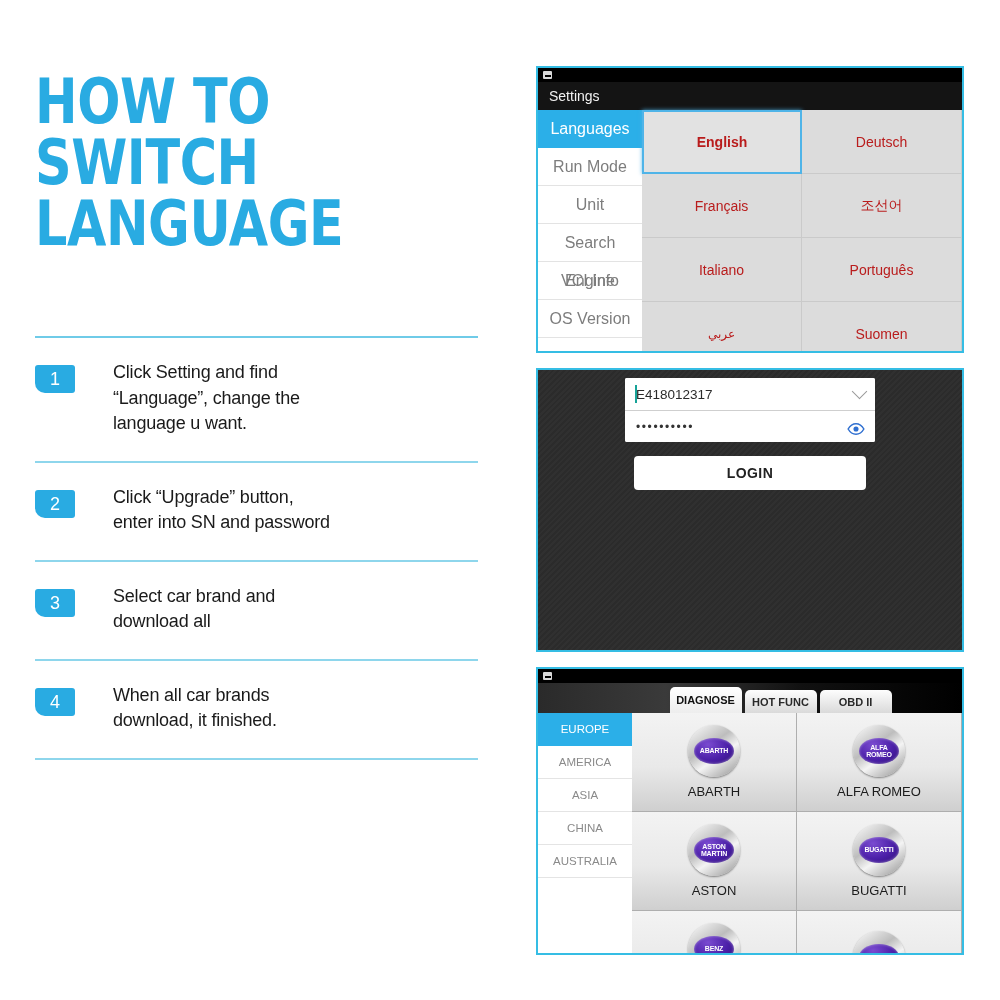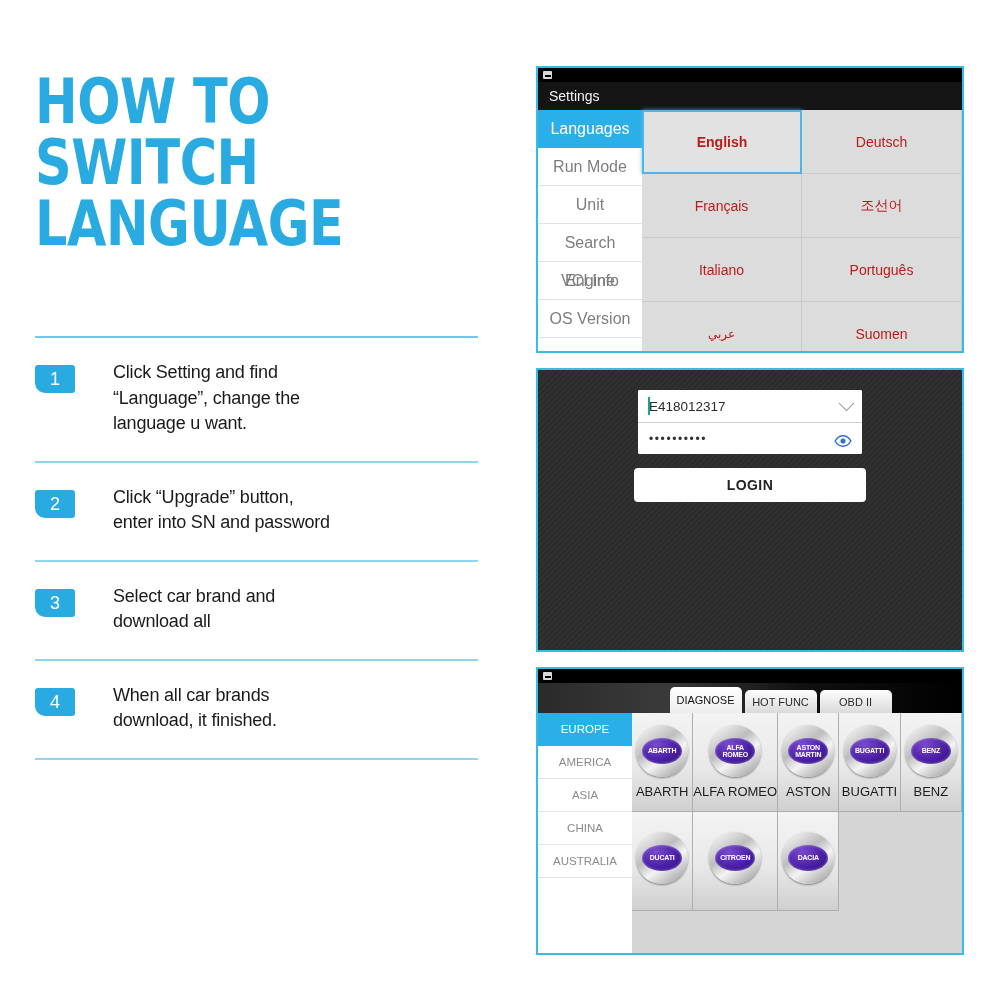--- a/index.html
+++ b/index.html
@@ -119,21 +119,21 @@
     background:
       repeating-linear-gradient(135deg, rgba(255,255,255,.022) 0 2px, rgba(0,0,0,0) 2px 4px),
       #2b2b2b;
     display: flex; flex-direction: column; align-items: center;
   }
   .appstore-title {
     color: #7B8BE8; font-size: 26px; font-weight: bold;
     margin-top: 48px; letter-spacing: .3px;
   }
   .login-fields {
-    margin-top: 20px; width: 224px;
+    margin-top: 8px; width: 250px;
     background: #fff; border-radius: 2px; overflow: hidden;
   }
   .field {
     height: 32px; display: flex; align-items: center;
     padding: 0 10px 0 11px; position: relative; background: #fff;
   }
   .field + .field { border-top: 1px solid #cfcfcf; }
   .field-value { font-size: 13.5px; color: #2b2b2b; flex: 1 1 auto; }
   .field-value.dots { letter-spacing: 1.6px; font-size: 12px; color: #333; }
   .caret {
@@ -157,39 +157,39 @@
   .brand-topbar {
     height: 30px;
     background: linear-gradient(90deg,#2a2a2a 0%, #3a3a3a 30%, #111 62%, #000 100%);
     display: flex; align-items: flex-end; justify-content: center;
     padding-left: 64px;
   }
   .tabs { display: flex; align-items: flex-end; height: 26px; }
   .tab {
     height: 23px; min-width: 72px; padding: 0 1px;
     display: flex; align-items: center; justify-content: center;
-    font-size: 11px; font-weight: normal; color: #2a2a2a;
+    font-size: 11px; font-weight: bold; color: #2a2a2a;
     background: linear-gradient(#fdfdfd,#dadada);
     border-radius: 5px 5px 0 0;
     margin-right: 3px;
   }
   .tab.active { height: 26px; background: linear-gradient(#ffffff,#ededed); color: #111; }
 
   .brands-body { display: flex; height: calc(100% - 44px); background: #d5d5d5; }
   .brand-side { width: 94px; background: #fff; flex: 0 0 auto; }
   .brand-side-item {
     height: 33px; line-height: 33px; text-align: center;
     font-size: 11.5px; color: #8a8a8a; background: #fff;
     border-bottom: 1px solid #e4e4e4;
   }
   .brand-side-item.active { background: #2BAFE8; color: #fff; border-bottom-color: #2BAFE8; }
 
   .brand-grid {
     flex: 1 1 auto; display: grid;
-    grid-template-columns: repeat(5, 1fr);
+    grid-template-columns: repeat(2, 1fr);
     grid-auto-rows: 99px;
   }
   .brand-cell {
     display: flex; flex-direction: column; align-items: center; justify-content: center;
     background: linear-gradient(#f3f3f3 0%, #e9e9e9 55%, #cfcfcf 100%);
     border-right: 1px solid #aeaeae;
     border-bottom: 1px solid #aeaeae;
     position: relative;
   }
   .brand-logo {

